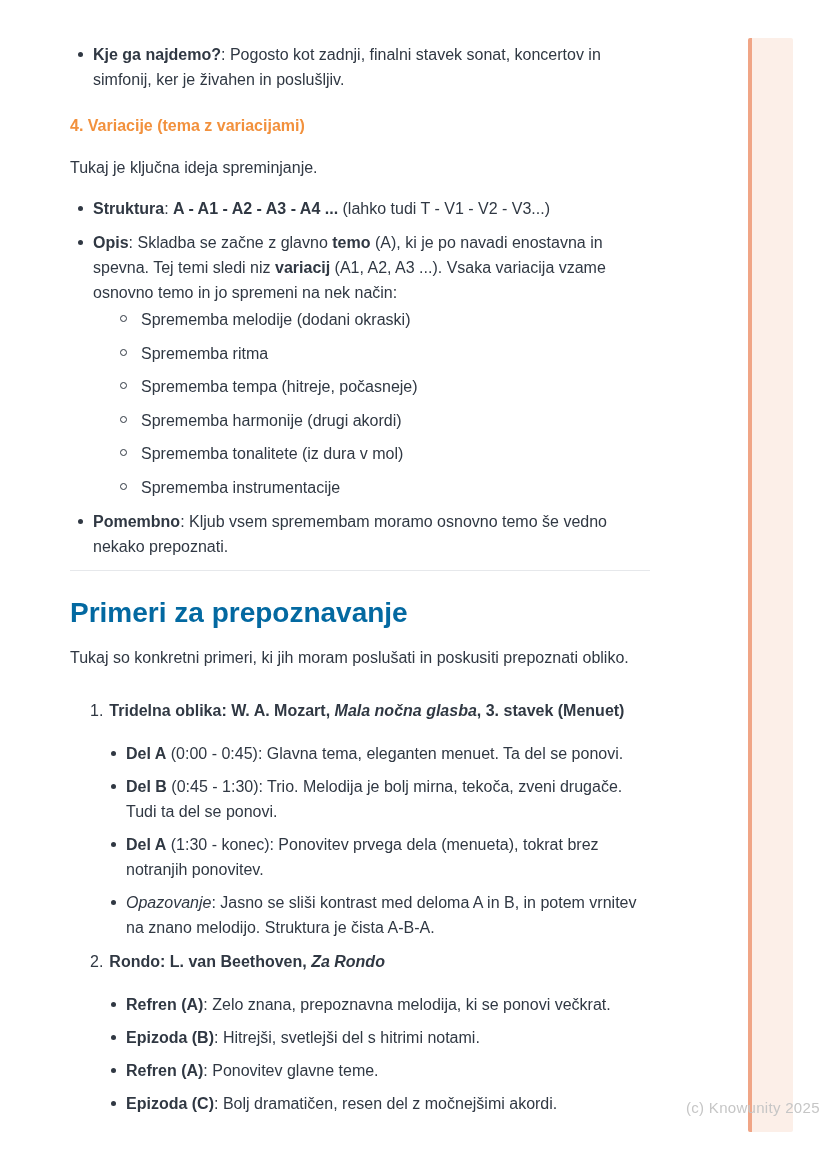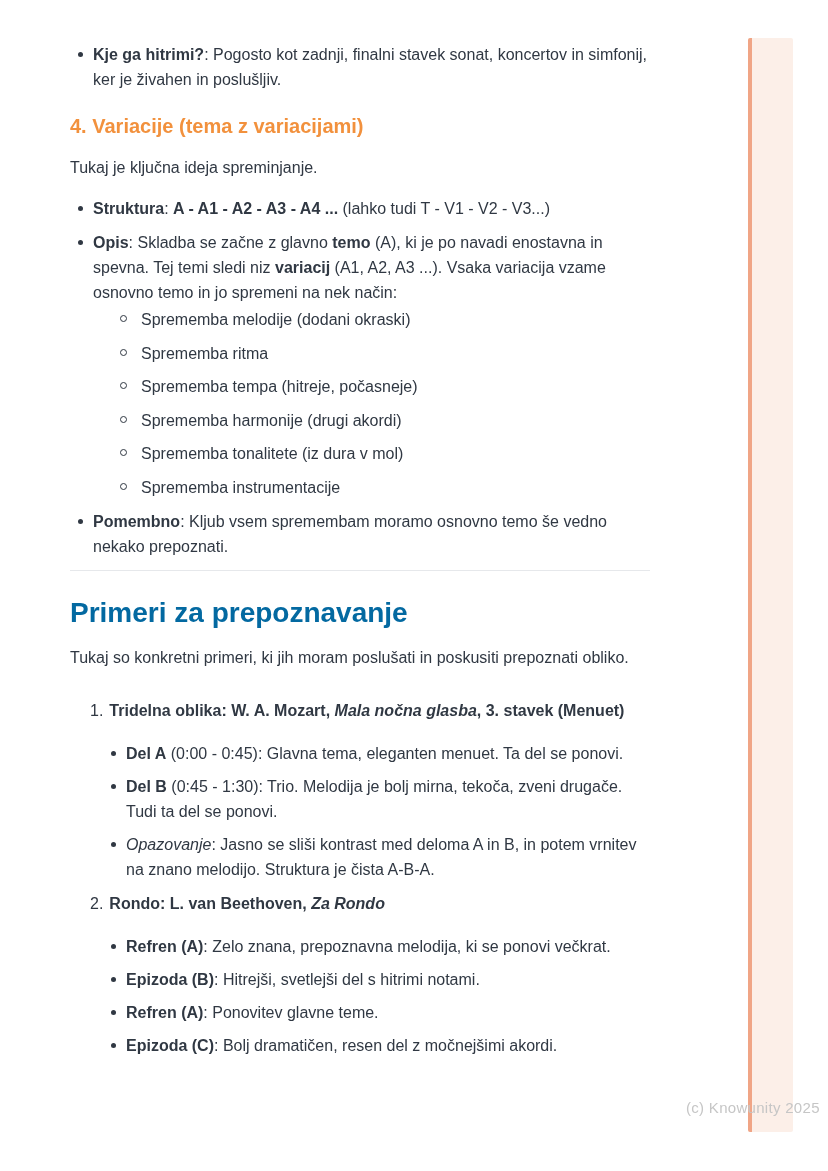--- a/index.html
+++ b/index.html
@@ -6,21 +6,21 @@
   body { font-family:"Liberation Sans","DejaVu Sans",sans-serif; }
   .page { position:relative; width:828px; height:1171px; background:#ffffff; overflow:hidden; }
 
   .content {
     position:absolute; left:70px; top:34px; width:580px;
     color:#303843; font-size:16px; line-height:25px;
     -webkit-font-smoothing:antialiased;
   }
 
   h2 { color:#0369a1; font-size:28px; line-height:34px; font-weight:700; margin:25px 0 15px; }
-  h3 { color:#F2913D; font-size:20px; line-height:26px; font-weight:700; margin:21px 0 16px; }
+  h3 { color:#F2913D; font-size:16px; line-height:26px; font-weight:700; margin:21px 0 16px; }
   p  { margin:0 0 16px; }
   .p2 { margin-bottom:28px; }
 
   hr { border:none; border-top:1px solid #E6E8EB; margin:11px 0 0; }
 
   .b { font-weight:700; }
   .i { font-style:italic; }
 
   ul.l1 { list-style:none; margin:0; padding:0; }
   .content > ul.l1:first-child { margin-top:8px; }
@@ -56,21 +56,21 @@
   }
 </style>
 </head>
 <body>
 
 <div class="page">
   <div class="side-stripe"></div>
   <span class="watermark">(c) Knowunity 2025</span>
   <main class="content" id="doc">
       <ul class="l1">
-        <li class="li1"><span class="b">Kje ga hitrimi?</span><span>: Pogosto kot zadnji, finalni stavek sonat, koncertov in simfonij, ker je živahen in poslušljiv.</span></li>
+        <li class="li1"><span class="b">Kje ga najdemo?</span><span>: Pogosto kot zadnji, finalni stavek sonat, koncertov in simfonij, ker je živahen in poslušljiv.</span></li>
       </ul>
       <h3>4. Variacije (tema z variacijami)</h3>
       <p>Tukaj je ključna ideja spreminjanje.</p>
       <ul class="l1">
         <li class="li1"><span class="b">Struktura</span><span>: </span><span class="b">A - A1 - A2 - A3 - A4 ...</span><span> (lahko tudi T - V1 - V2 - V3...)</span></li>
         <li class="li1"><span class="b">Opis</span><span>: Skladba se začne z glavno </span><span class="b">temo</span><span> (A), ki je po navadi enostavna in spevna. Tej temi sledi niz </span><span class="b">variacij</span><span> (A1, A2, A3 ...). Vsaka variacija vzame osnovno temo in jo spremeni na nek način:</span><ul class="l2">
             <li class="li2"><span>Sprememba melodije (dodani okraski)</span></li>
             <li class="li2"><span>Sprememba ritma</span></li>
             <li class="li2"><span>Sprememba tempa (hitreje, počasneje)</span></li>
             <li class="li2"><span>Sprememba harmonije (drugi akordi)</span></li>
@@ -81,20 +81,21 @@
       </ul>
       <hr>
       <h2>Primeri za prepoznavanje</h2>
       <p class="p2">Tukaj so konkretni primeri, ki jih moram poslušati in poskusiti prepoznati obliko.</p>
       <div class="ol">
         <div class="ol-item">
           <div class="ol-head"><span class="ol-num">1.</span><span><span class="b">Tridelna oblika: W. A. Mozart, </span><span class="b i">Mala nočna glasba</span><span class="b">, 3. stavek (Menuet)</span></span></div>
           <ul class="l1 nested">
             <li class="li1 nli"><span class="b">Del A</span><span> (0:00 - 0:45): Glavna tema, eleganten menuet. Ta del se ponovi.</span></li>
             <li class="li1 nli"><span class="b">Del B</span><span> (0:45 - 1:30): Trio. Melodija je bolj mirna, tekoča, zveni drugače. Tudi ta del se ponovi.</span></li>
+            <li class="li1 nli"><span class="b">Del A</span><span> (1:30 - konec): Ponovitev prvega dela (menueta), tokrat brez notranjih ponovitev.</span></li>
             <li class="li1 nli"><span class="i">Opazovanje</span><span>: Jasno se sliši kontrast med deloma A in B, in potem vrnitev na znano melodijo. Struktura je čista A-B-A.</span></li>
           </ul>
         </div>
         <div class="ol-item">
           <div class="ol-head"><span class="ol-num">2.</span><span><span class="b">Rondo: L. van Beethoven, </span><span class="b i">Za Rondo</span></span></div>
           <ul class="l1 nested">
             <li class="li1 nli"><span class="b">Refren (A)</span><span>: Zelo znana, prepoznavna melodija, ki se ponovi večkrat.</span></li>
             <li class="li1 nli"><span class="b">Epizoda (B)</span><span>: Hitrejši, svetlejši del s hitrimi notami.</span></li>
             <li class="li1 nli"><span class="b">Refren (A)</span><span>: Ponovitev glavne teme.</span></li>
             <li class="li1 nli"><span class="b">Epizoda (C)</span><span>: Bolj dramatičen, resen del z močnejšimi akordi.</span></li>

